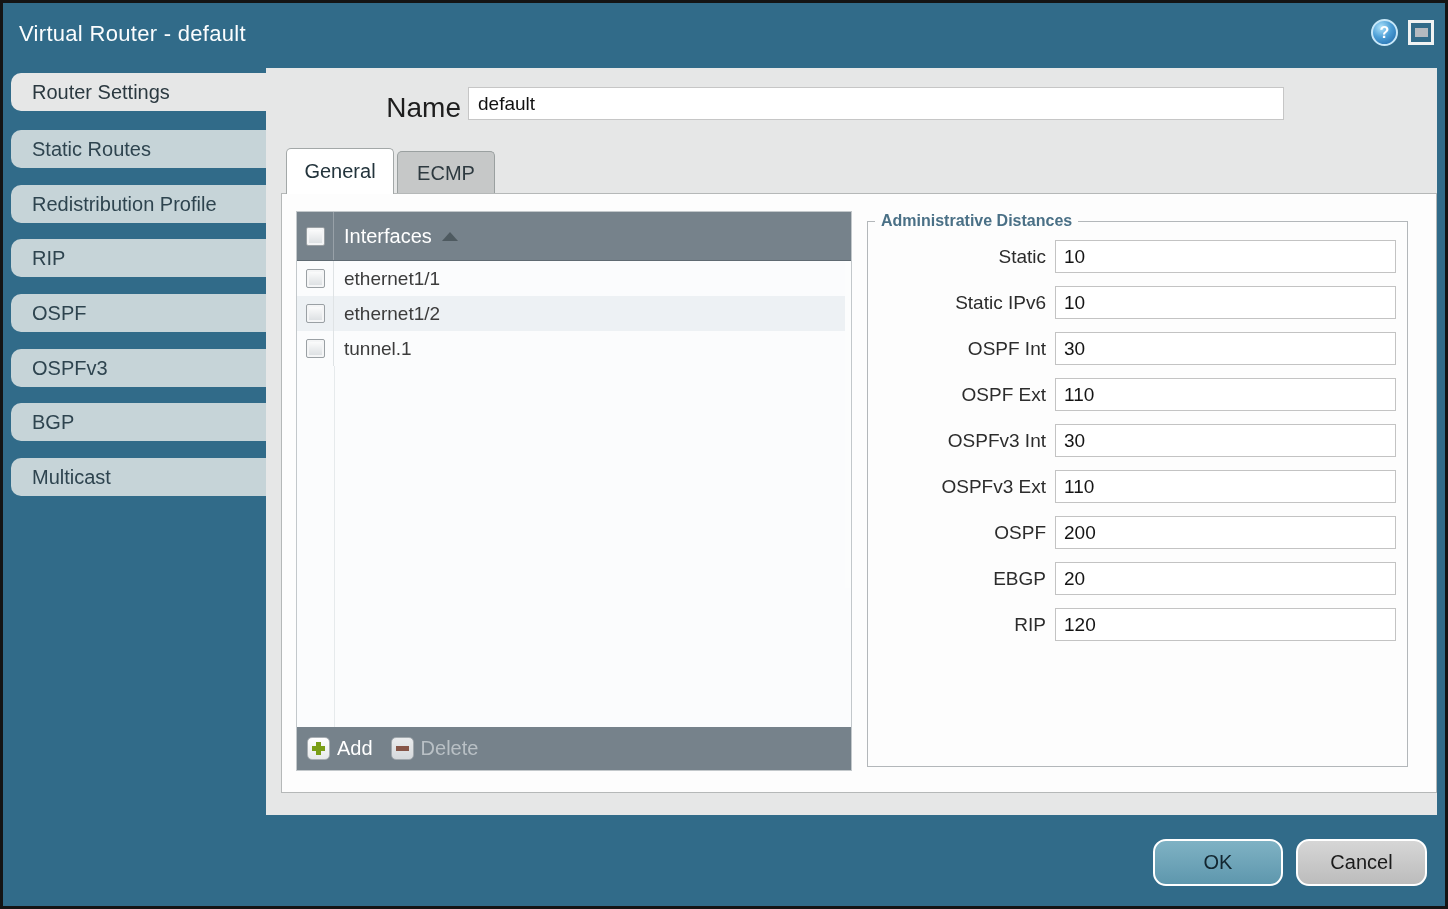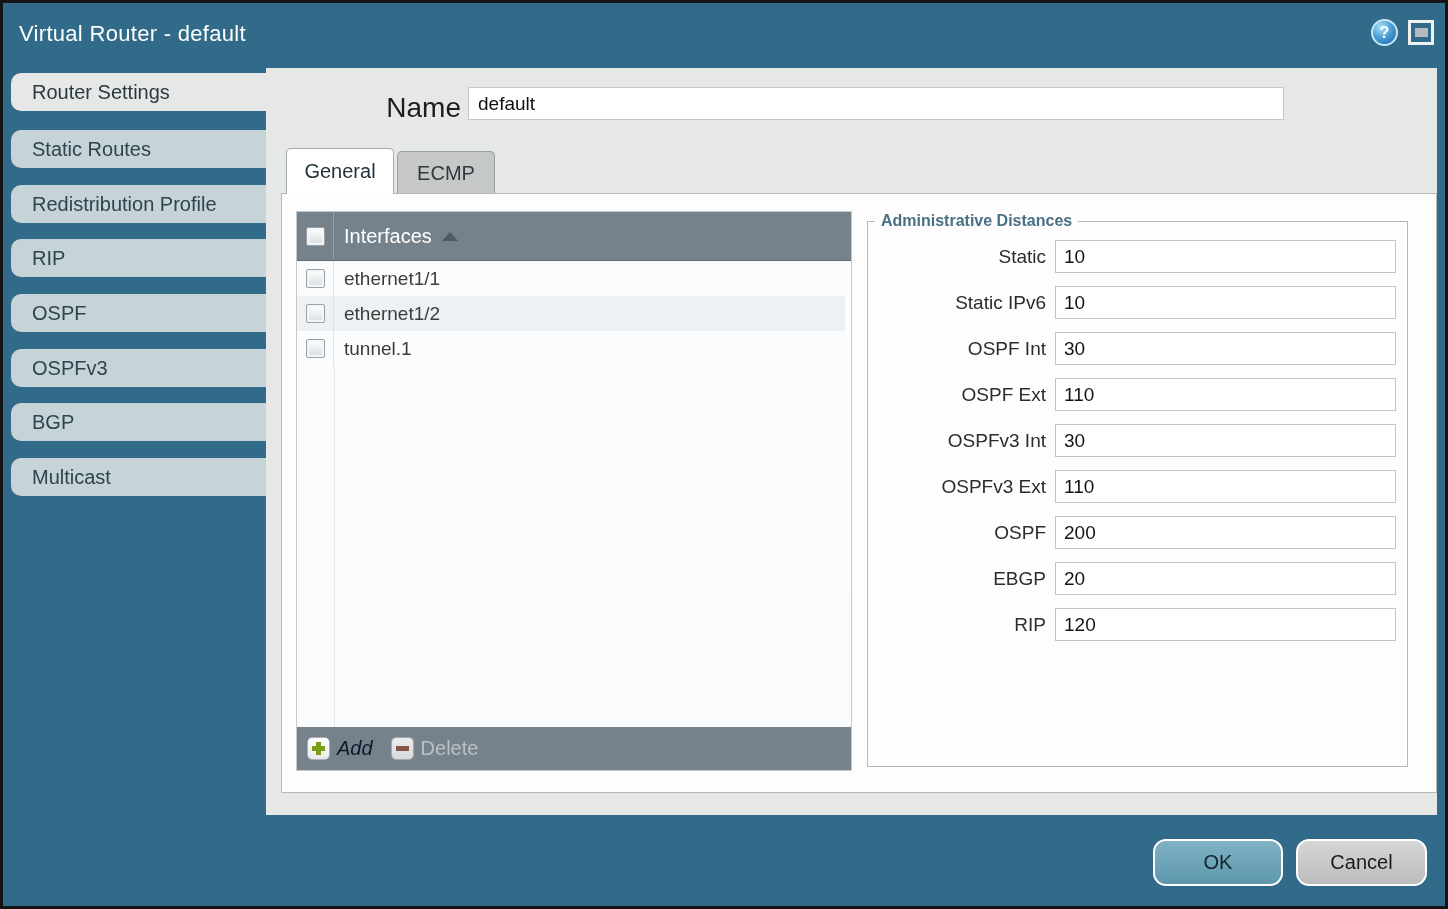--- a/index.html
+++ b/index.html
@@ -83,21 +83,21 @@
   .itoolbar{height:43px;flex:0 0 43px;background:#76828b;display:flex;align-items:center;padding-left:10px;box-sizing:border-box;}
   .tool-btn{display:flex;align-items:center;cursor:pointer;}
   .tool-btn.disabled{cursor:default;}
   .icon-sq{width:23px;height:23px;border-radius:5px;background:linear-gradient(#ffffff,#e7e9eb);
     border:1px solid #a9afb4;box-sizing:border-box;position:relative;}
   .plus-icon::before,.plus-icon::after{content:"";position:absolute;background:#7a9e17;}
   .plus-icon::before{left:4px;top:8px;width:13px;height:5px;}
   .plus-icon::after{left:8px;top:4px;width:5px;height:13px;}
   .minus-icon::before{content:"";position:absolute;background:#8a4f3d;left:4px;top:8px;width:13px;height:5px;}
   .tool-label{margin-left:7px;font-size:20px;}
-  .add .tool-label{color:#0f172a;font-style:italic;}
+  .add .tool-label{color:#ffffff;}
   .del .tool-label{color:#b9c0c5;}
   .del .icon-sq{opacity:.85;}
 
   
   .afs{position:absolute;left:585px;top:18px;width:541px;height:555px;box-sizing:border-box;
     border:1px solid #b3b7ba;margin:0;padding:10px 0 0 0;}
   .afs legend{margin-left:7px;padding:0 6px;font-size:16px;font-weight:bold;color:#4a7086;}
   .arow{display:flex;align-items:center;margin-bottom:13px;}
   .alabel{width:178px;flex:0 0 178px;text-align:right;font-size:19px;color:#2c2c2c;margin-right:9px;}
   .ainput{width:341px;height:33px;box-sizing:border-box;border:1px solid #c3c3c3;background:#fff;

